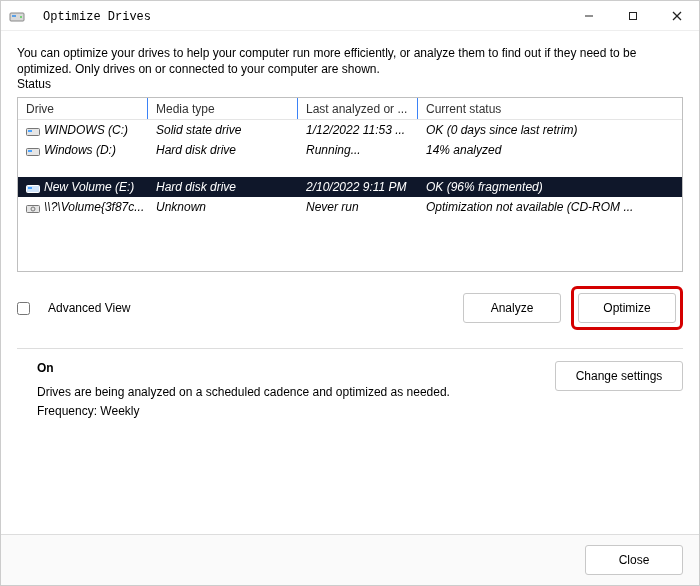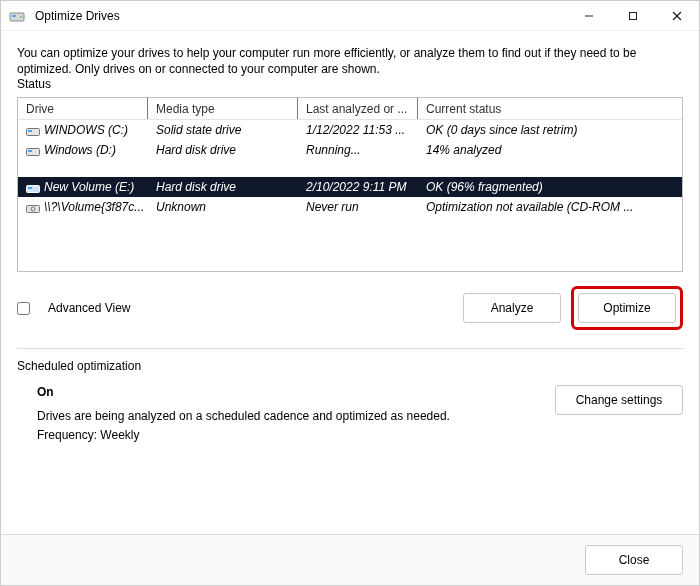--- a/index.html
+++ b/index.html
@@ -14,21 +14,21 @@
     overflow: hidden;
   }
   .window { width: 700px; height: 586px; border: 1px solid #ccc; display: flex; flex-direction: column; }
   .titlebar {
     height: 30px;
     display: flex;
     align-items: center;
     padding: 0 0 0 8px;
     border-bottom: 1px solid #eee;
   }
-  .titlebar .title { flex: 1; font-size: 12px; display:flex; align-items:center; gap:10px;}
+  .titlebar .title { flex: 1; font-size: 12px; display:flex; align-items:flex-end; gap:18px;font-family:Liberation Mono, monospace;}
   .win-btn { width: 44px; height: 30px; display:flex; align-items:center; justify-content:center; color:#222; }
   .content { padding: 14px 16px 0 16px; flex:1; display:flex; flex-direction:column; }
   .desc { font-size: 12px; line-height: 1.35; }
   .label-row { font-size: 12px; margin-bottom: 6px; }
   .table-wrap {
     border: 1px solid #bfbfbf;
     height: 175px;
     overflow: hidden;
     background:#fff;
   }
@@ -218,21 +218,20 @@
       </label>
       <div class="spacer"></div>
       <div class="btn">Analyze</div>
       <div class="highlight-box">
         <div class="btn">Optimize</div>
       </div>
     </div>
 
     <div class="divider"></div>
 
-    <div class="sched-label">Scheduled optimization</div>
 
     <div class="sched-body">
       <div class="sched-text">
         <div class="on">On</div>
         <div>Drives are being analyzed on a scheduled cadence and optimized as needed.</div>
         <div>Frequency: Weekly</div>
       </div>
       <div style="padding-top:2px;">
         <div class="btn" style="min-width:128px">Change settings</div>
       </div>

